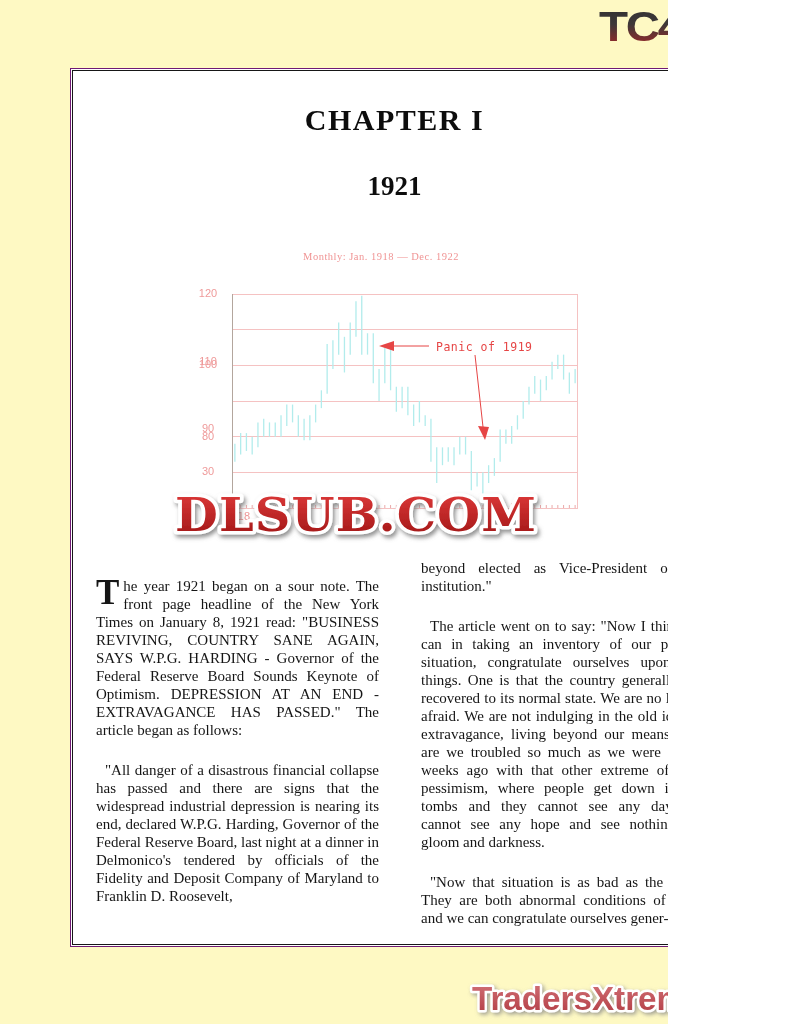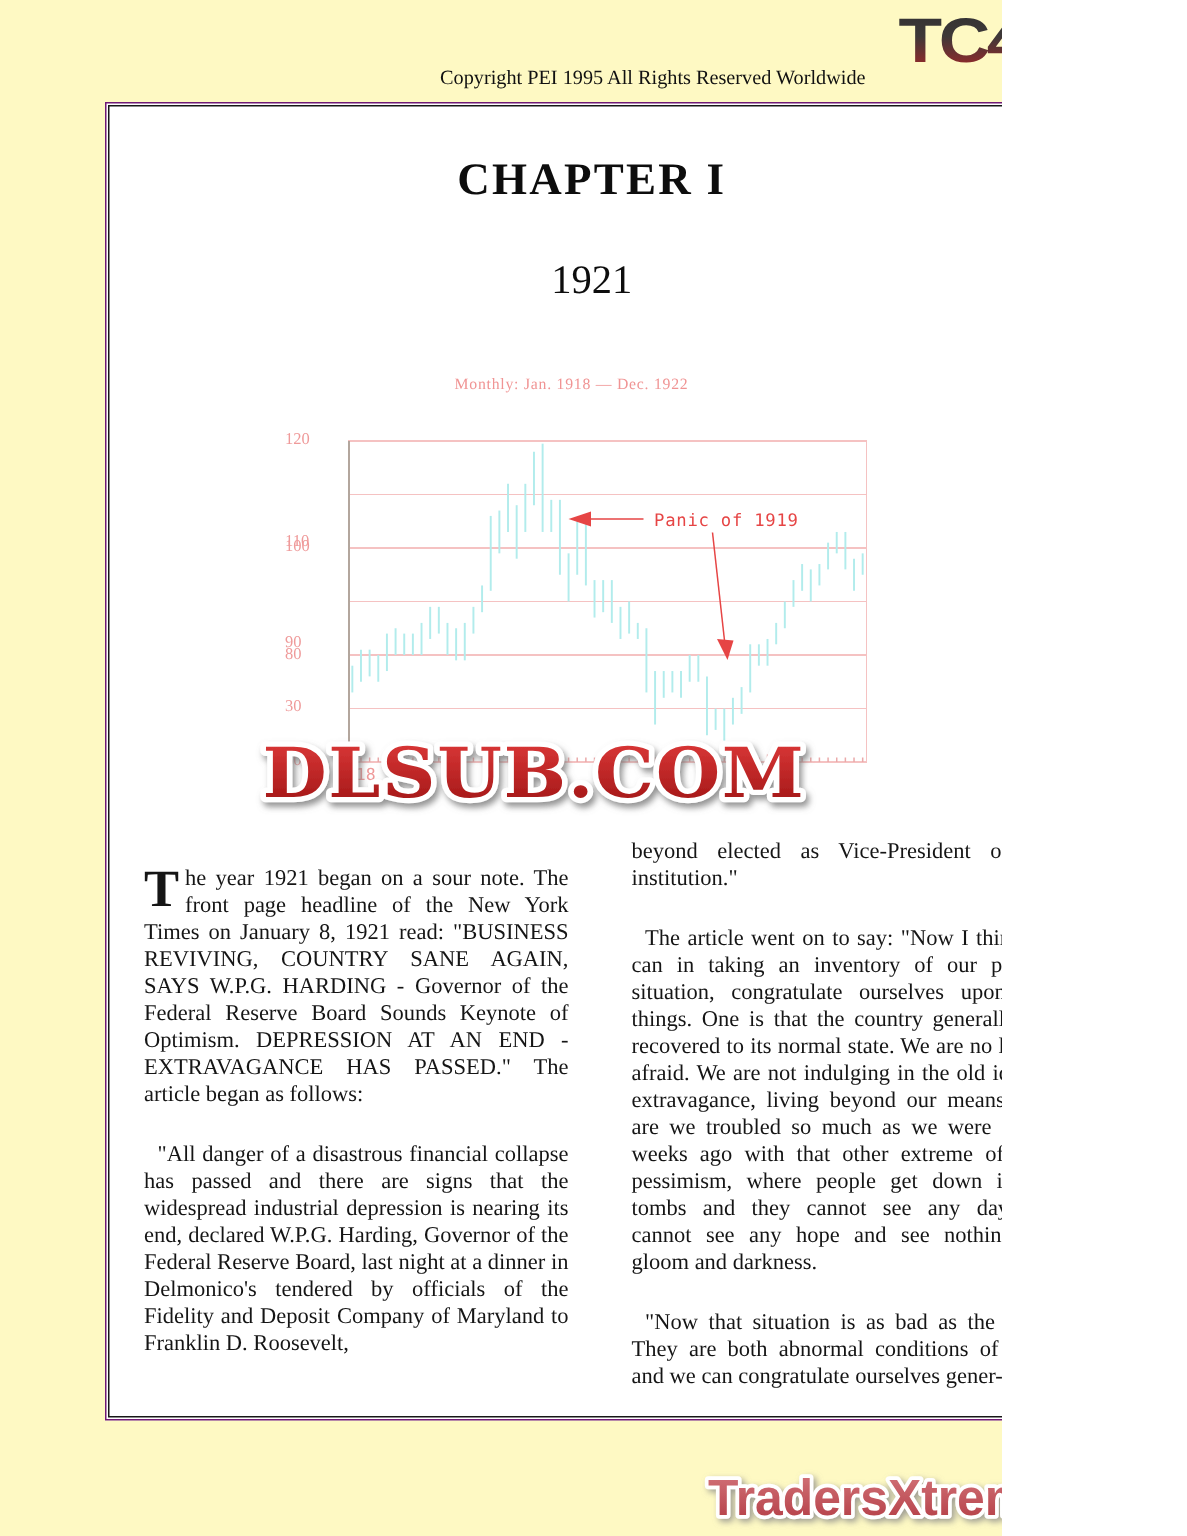--- a/index.html
+++ b/index.html
@@ -11,31 +11,31 @@
   .copyright{position:absolute;top:44px;right:91px;font:13.5px/16px "Liberation Serif",serif;color:#111;}
 
   
   .pagebox{position:absolute;left:70px;top:68px;width:649px;height:879px;box-sizing:border-box;
            border:1px solid #701a75;background:#fff;}
   .pagebox::before{content:"";position:absolute;inset:1px;border:1px solid #161616;pointer-events:none;}
 
   .chapter-title{position:absolute;left:0;top:34px;width:100%;text-align:center;
                  font-weight:bold;font-size:30px;letter-spacing:1.5px;color:#0d0d0d;}
   .chapter-year{position:absolute;left:0;top:102px;width:100%;text-align:center;
-                font-weight:normal;font-size:27px;color:#0d0d0d;}
+                font-weight:bold;font-size:27px;color:#0d0d0d;}
 
   
   .chart-title{position:absolute;left:115px;top:166px;width:390px;text-align:center;
                font-family:"DejaVu Sans Mono",monospace;font-size:13.5px;letter-spacing:1px;color:#f09494;}
   .chart-subtitle{position:absolute;left:115px;top:182px;width:390px;text-align:center;
                font-family:Liberation Serif, serif;font-size:10.5px;letter-spacing:.5px;color:#f09494;}
   .chart{position:absolute;left:161px;top:225px;width:346px;height:214px;}
   .chart svg{position:absolute;left:0;top:0;overflow:visible;}
-  .ylab{position:absolute;width:36px;right:352px;text-align:left;
-        font-family:Liberation Serif, serif;font-size:11px;color:#ef9a9a;}
+  .ylab{position:absolute;width:36px;right:352px;text-align:center;
+        font-family:Liberation Sans, sans-serif;font-size:11px;color:#ef9a9a;}
   .xlab{position:absolute;left:-8px;top:216px;
         font-family:"DejaVu Sans Mono",monospace;font-size:11px;color:#ef9a9a;}
 
   .dlsub-wm{position:absolute;left:95px;top:411px;width:380px;height:68px;}
 
   
   .col{position:absolute;width:283px;color:#151515;}
   .col-left{left:25px;top:508px;}
   .col-right{left:350px;top:490px;}
   .col p{margin:0;font-size:15px;line-height:18px;text-align:justify;}
@@ -58,21 +58,20 @@
       <linearGradient id="tc4s-grad" x1="0" y1="0" x2="0" y2="1">
         <stop offset="0" stop-color="#303030"></stop>
         <stop offset="0.45" stop-color="#3d3838"></stop>
         <stop offset="0.85" stop-color="#8d2b2b"></stop>
         <stop offset="1" stop-color="#96403a"></stop>
       </linearGradient>
     </defs>
     <text x="97" y="39" text-anchor="middle" font-family="Liberation Sans, sans-serif" font-size="42" font-weight="bold" letter-spacing="-2" textLength="188" lengthAdjust="spacingAndGlyphs" fill="url(#tc4s-grad)">TC4S.net</text>
   </svg>
 
-  <div class="copyright">Copyright PEI 1995 All Rights Reserved Worldwide</div>
 
   <div class="pagebox">
 
     <div class="chapter-title">CHAPTER I</div>
     <div class="chapter-year">1921</div>
 
     <div class="chart-subtitle">Monthly: Jan. 1918 — Dec. 1922</div>
 
     <div class="chart">
       <div id="ylabels">

